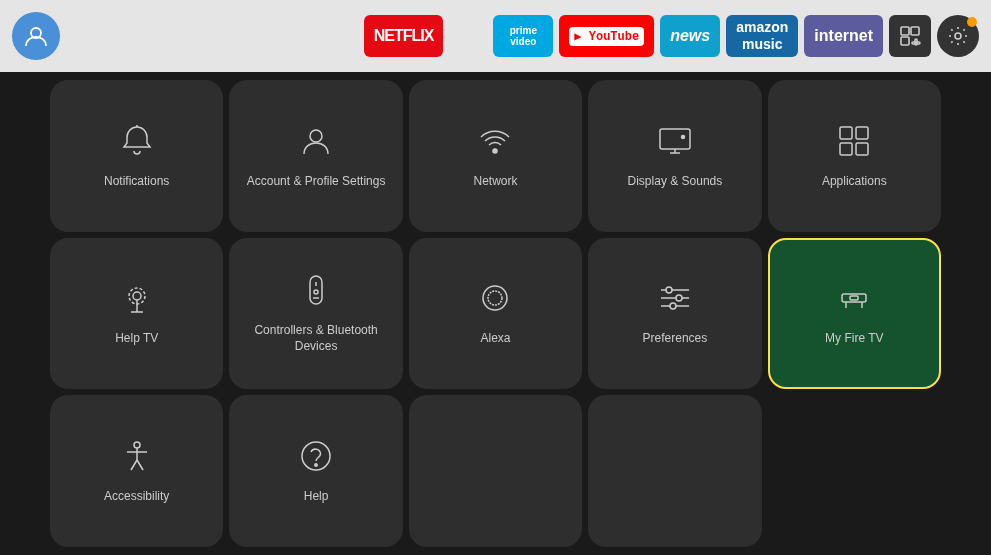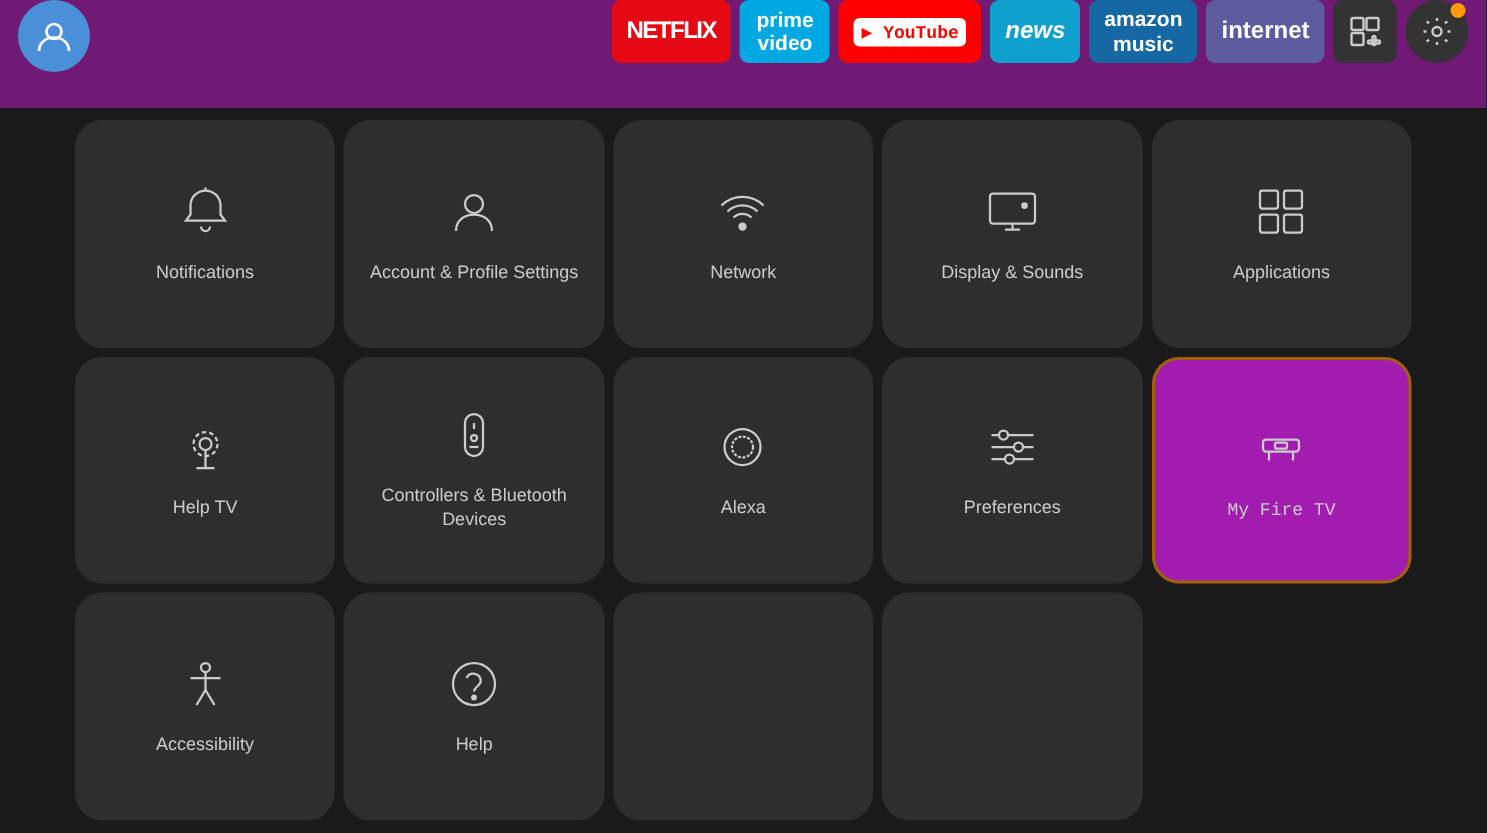--- a/index.html
+++ b/index.html
@@ -8,23 +8,23 @@
       height: 555px;
       background: #1a1a1a;
       font-family: 'Amazon Ember', Arial, sans-serif;
       color: #fff;
       overflow: hidden;
     }
 
     
     .top-nav {
       display: flex;
-      align-items: flex-start;
+      align-items: center;
       height: 72px;
-      background: #701a75;
+      background: #e5e5e5;
       padding: 0 12px;
       gap: 8px;
     }
     .avatar {
       width: 48px; height: 48px;
       border-radius: 50%;
       background: #4a90d9;
       display: flex; align-items: center; justify-content: center;
       font-size: 22px; color: #fff;
       flex-shrink: 0;
@@ -107,23 +107,22 @@
       display: flex;
       flex-direction: column;
       align-items: center;
       justify-content: center;
       cursor: pointer;
       gap: 10px;
       padding: 12px;
       transition: background 0.1s;
     }
     .settings-tile.selected {
-      border: 2px solid #a16207;
-      background: #a21caf;
-      font-family: Liberation Mono, monospace;
+      border: 2px solid #fde047;
+      background: #14532d;
     }
     .tile-icon {
       font-size: 32px;
       color: #d0d0d0;
       line-height: 1;
     }
     .tile-icon svg {
       width: 36px; height: 36px;
       fill: none;
       stroke: #ccc;
@@ -146,21 +145,21 @@
       <path d="M4 24c0-5.5 4.5-9 10-9s10 3.5 10 9"></path>
     </svg>
   </div>
   <div class="nav-links">
     <div class="nav-link active"></div>
     <div class="nav-link"></div>
     <div class="nav-link"></div>
   </div>
   <div class="app-shortcuts">
     <div class="app-btn app-netflix">NETFLIX</div>
-    <div class="app-btn app-prime" style="font-size:14px;line-height:1.1;">prime<br>video</div>
+    <div class="app-btn app-prime" style="font-size:10px;line-height:1.1;margin-left:44px;">prime<br>video</div>
     <div class="app-btn app-youtube">
       <span style="background:#fff;border-radius:4px;padding:2px 5px;color:#f00;font-weight:900;font-size:12px;font-family:Liberation Mono, monospace;">▶ YouTube</span>
     </div>
     <div class="app-btn app-news" style="font-size:16px;font-weight:900;font-style:italic;background:#0fa0ce;">news</div>
     <div class="app-btn app-music" style="font-size:14px;line-height:1.2;text-align:center;">amazon<br>music</div>
     <div class="app-btn app-internet">internet</div>
     <div class="app-grid-btn">
       <svg width="22" height="22" viewBox="0 0 22 22" fill="none" stroke="#ccc" stroke-width="1.6">
         <rect x="2" y="2" width="8" height="8" rx="1"></rect>
         <rect x="12" y="2" width="8" height="8" rx="1"></rect>

